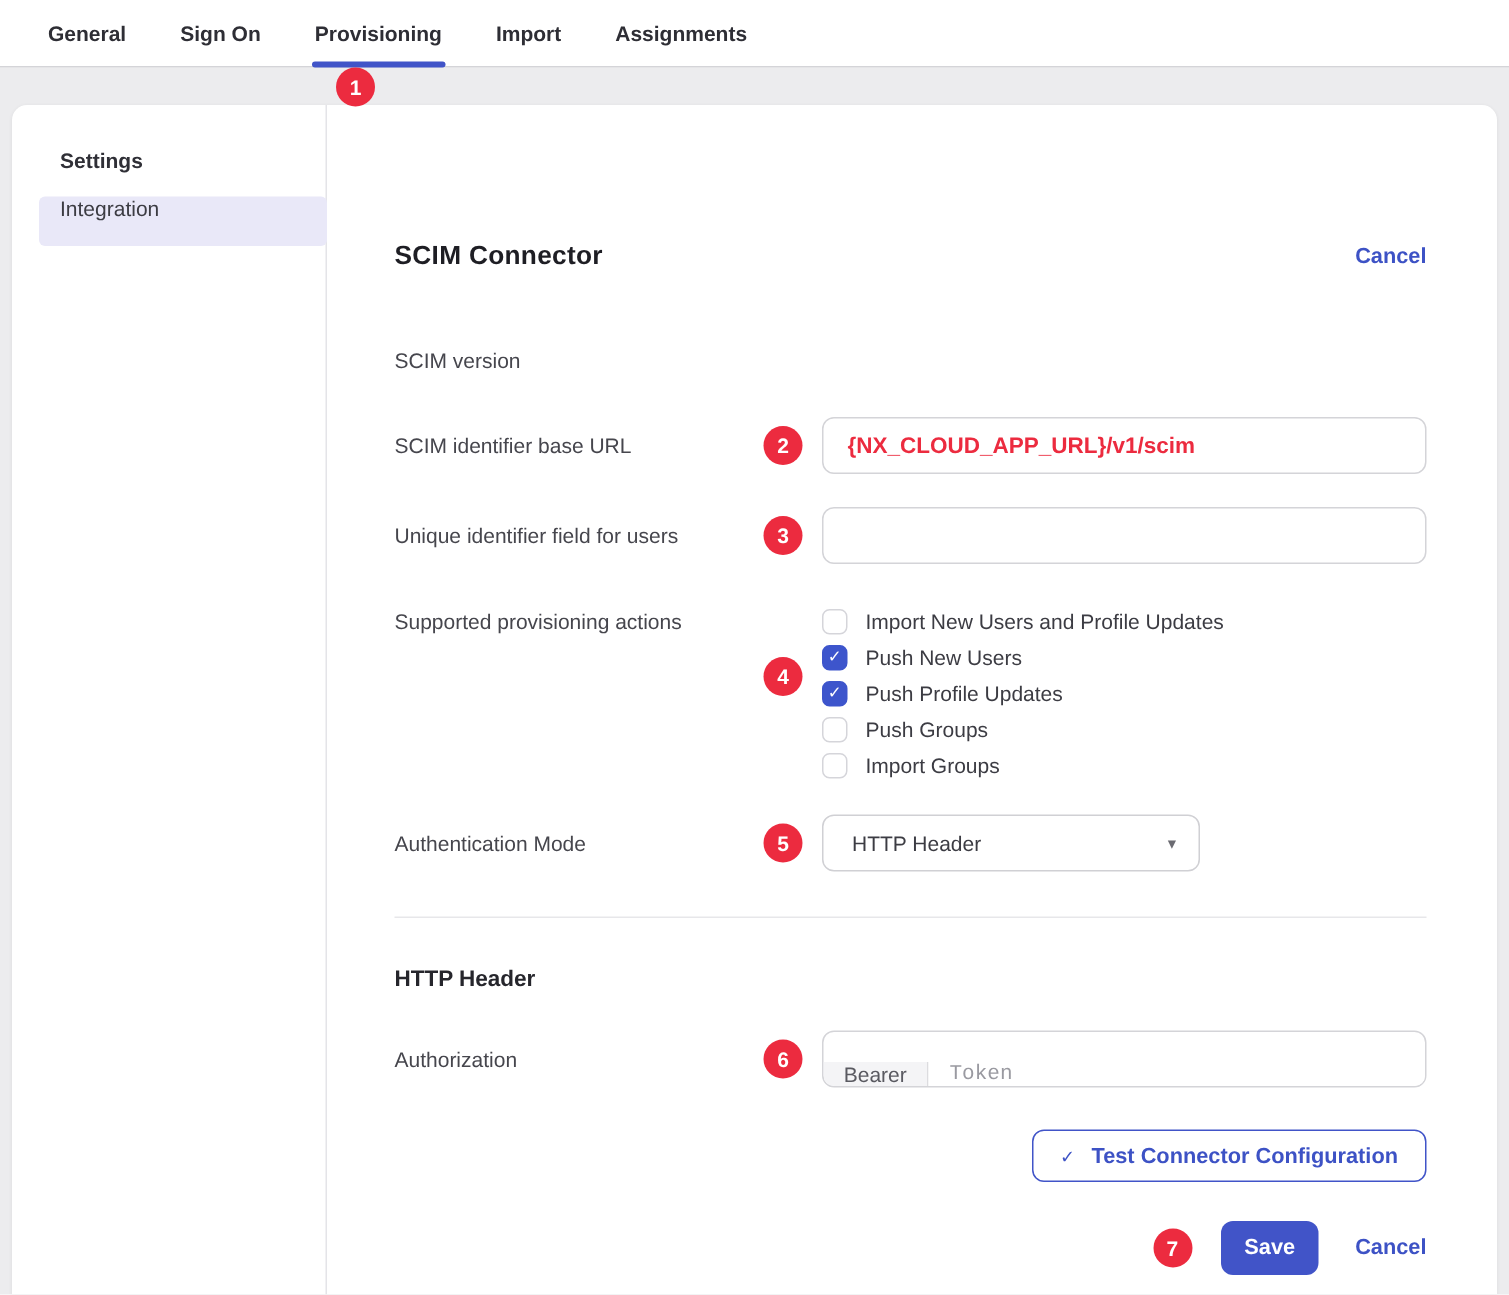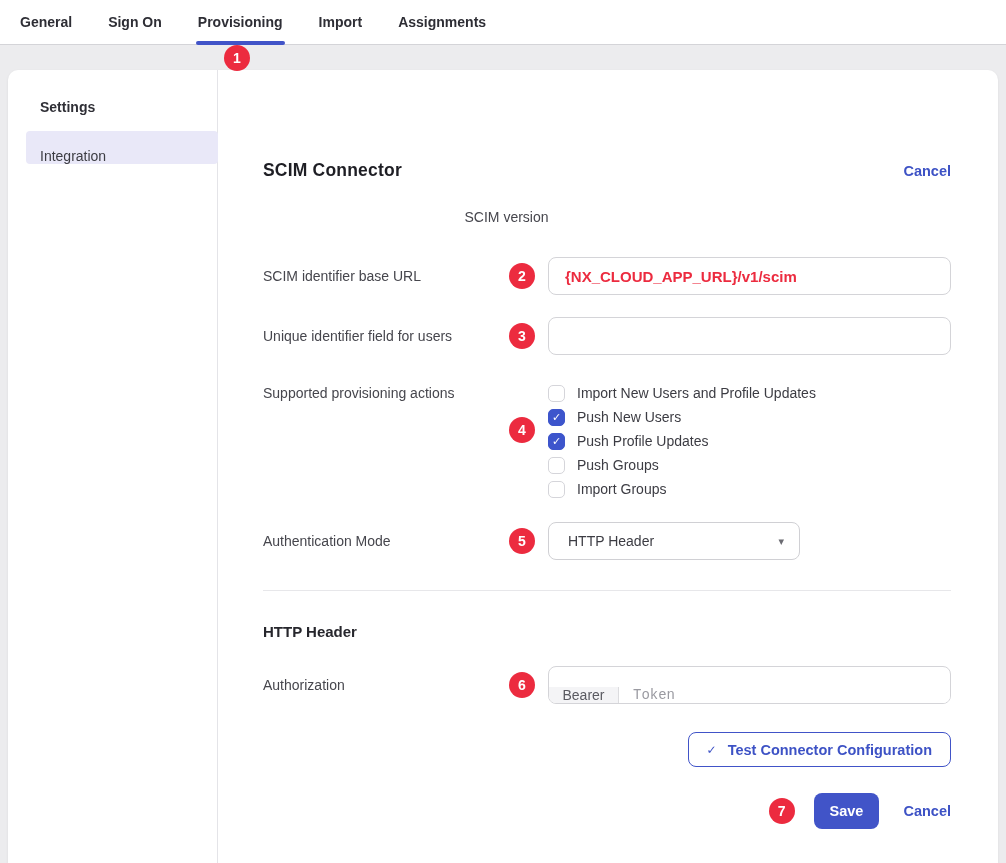--- a/index.html
+++ b/index.html
@@ -10,21 +10,21 @@
     position:relative;
     overflow:hidden;
     color:#3c3c43;
   }
 
   
   .tabbar {
     height:45px; background:#ffffff;
     border-bottom:1px solid #d4d4d8;
     display:flex; align-items:stretch;
-    padding-left:20px; position:relative; z-index:2;
+    padding-left:32px; position:relative; z-index:2;
   }
   .tab {
     position:relative; display:flex; align-items:center;
     margin-right:36px; font-size:14px; font-weight:700; color:#2e2e35;
     cursor:pointer; white-space:nowrap;
   }
   .tab[data-active="true"]::after {
     content:""; position:absolute; left:-2px; right:-2px; bottom:-1px;
     height:4px; background:#4154c8; border-radius:2px;
   }
@@ -47,37 +47,37 @@
     background:#ffffff; border-radius:10px 10px 0 0;
     box-shadow:0 1px 3px rgba(0,0,0,0.07);
     display:flex; z-index:1;
   }
 
   
   .sidebar { width:210px; border-right:1px solid #e4e4e8; padding-top:29px; flex-shrink:0; }
   .sidebar-section-label { margin-left:32px; font-size:14px; font-weight:700; color:#2f2f36; }
   .sidebar-item {
     margin:16px 0 0 18px; width:192px; height:33px;
-    display:flex; align-items:flex-end; padding-left:14px;
+    display:flex; align-items:flex-start; padding-left:14px;
     font-size:14px; color:#3c3c43; border-radius:4px; cursor:pointer;
   }
   .sidebar-item[data-selected="true"] { background:#e9e8f8; }
 
   
   .main { flex:1; padding:0 47px 0 45px; }
 
   .panel-header { margin-top:90px; display:flex; justify-content:space-between; align-items:center; }
   .panel-title { font-size:17.5px; font-weight:700; color:#1e1e24; letter-spacing:.2px; }
   .link { color:#3d52c5; font-size:14.5px; font-weight:700; cursor:pointer; text-decoration:none; }
 
   .row { display:flex; align-items:center; }
   .row .lbl { width:285px; flex-shrink:0; font-size:14px; color:#46464d; }
   .row .ctl { flex:1; position:relative; }
 
-  .row-version  { margin-top:28px; height:20px;flex-direction:column; }
+  .row-version  { margin-top:49px; height:20px; }
   .version-value { font-size:14px; color:#3c3c43; }
 
   .row-baseurl  { margin-top:28px; }
   .row-uniqueid { margin-top:22px; }
 
   .text-input {
     width:100%; height:38px;
     border:1px solid #d4d4d8; border-radius:8px;
     padding:0 16px; font-size:14px; color:#3c3c43;
     font-family:"Liberation Sans","DejaVu Sans",sans-serif;

